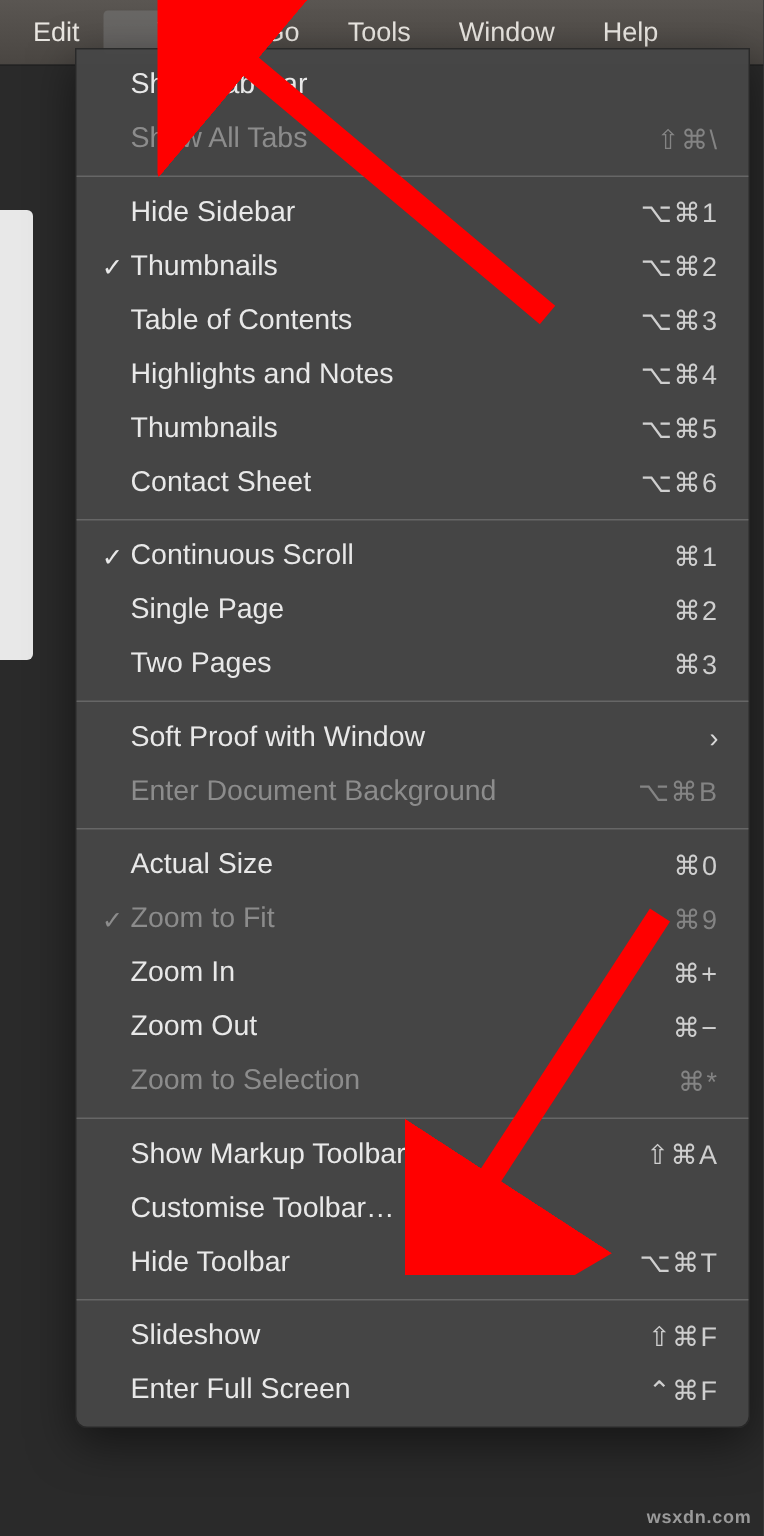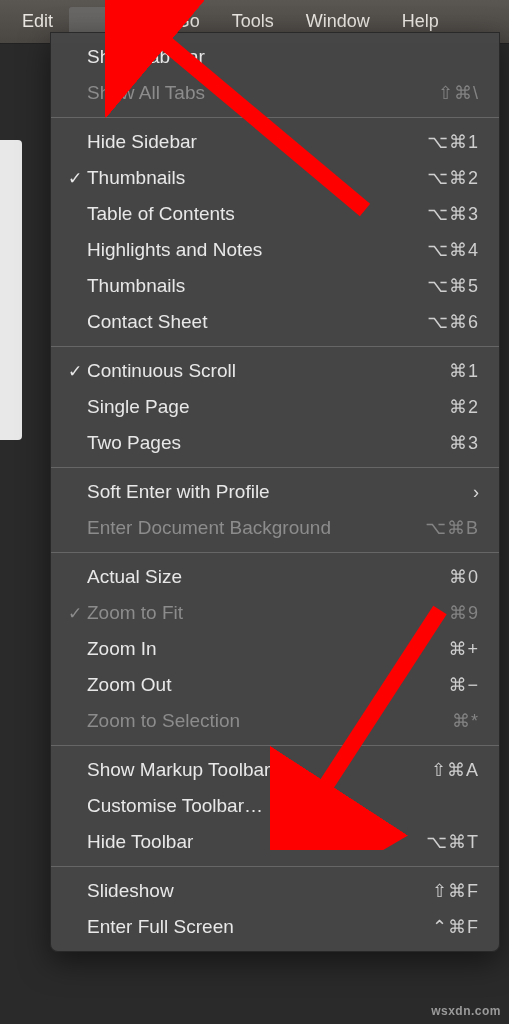--- a/index.html
+++ b/index.html
@@ -178,21 +178,21 @@
       <span class="shortcut">⌘2</span>
     </div>
     <div class="menu-item">
       <span class="check"></span>
       <span class="label">Two Pages</span>
       <span class="shortcut">⌘3</span>
     </div>
     <div class="sep"></div>
     <div class="menu-item">
       <span class="check"></span>
-      <span class="label">Soft Enter with Profile</span>
+      <span class="label">Soft Proof with Window</span>
       <span class="submenu-arrow">›</span>
     </div>
     <div class="menu-item disabled">
       <span class="check"></span>
       <span class="label">Enter Document Background</span>
       <span class="shortcut">⌥⌘B</span>
     </div>
     <div class="sep"></div>
     <div class="menu-item">
       <span class="check"></span>

